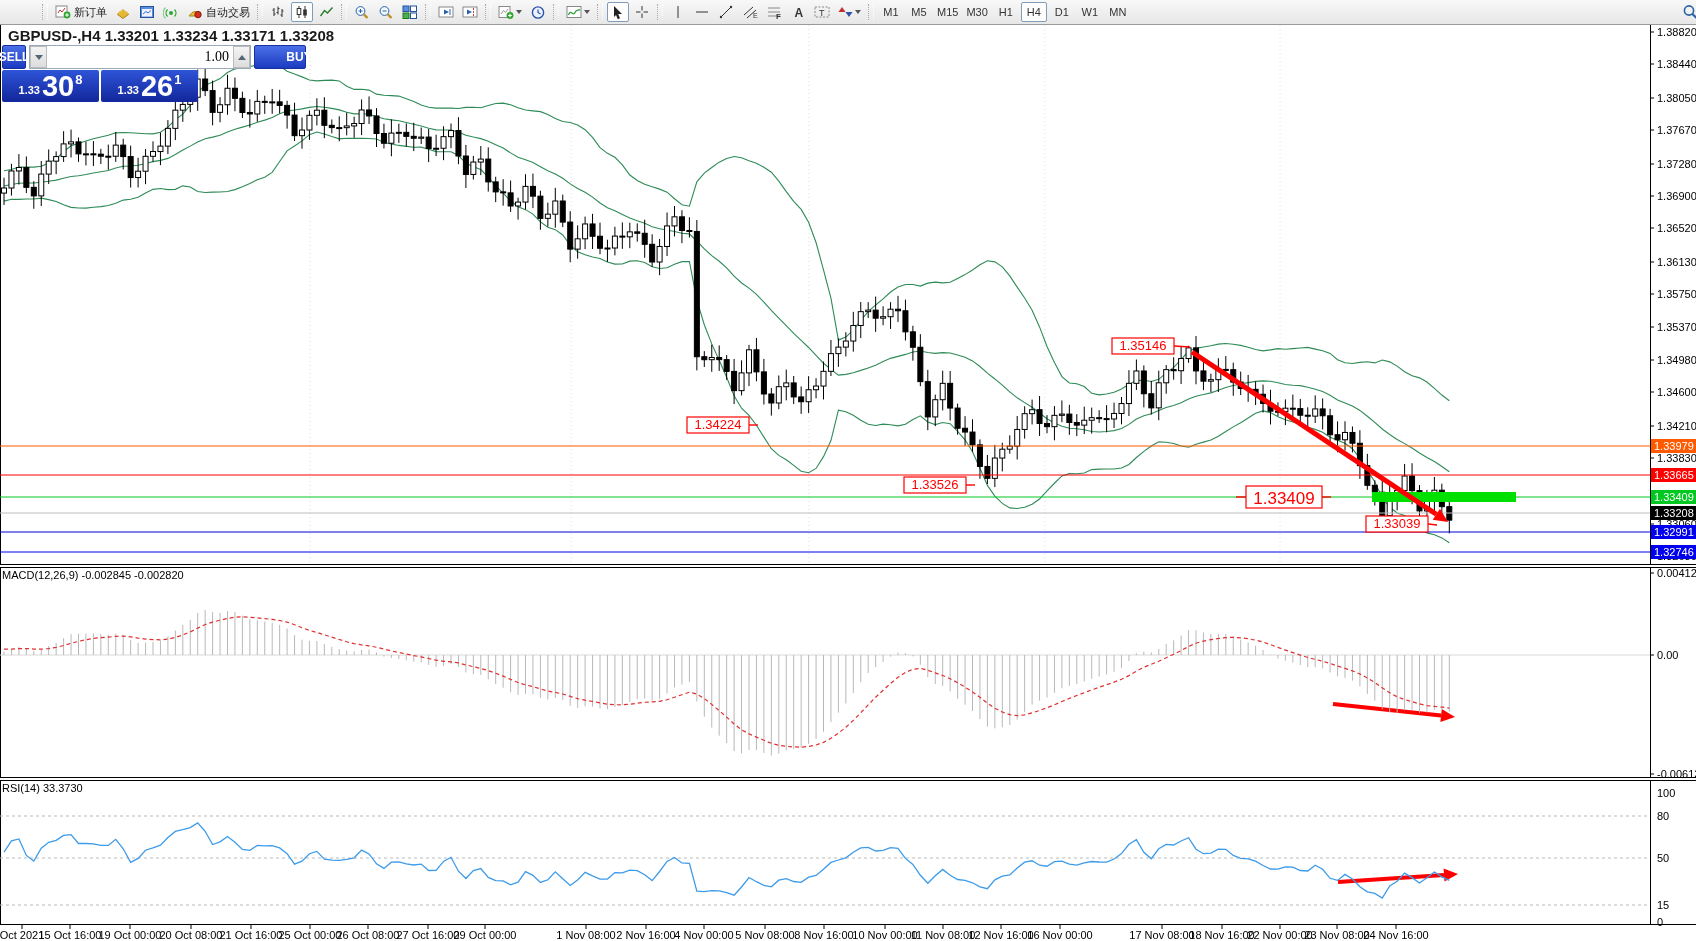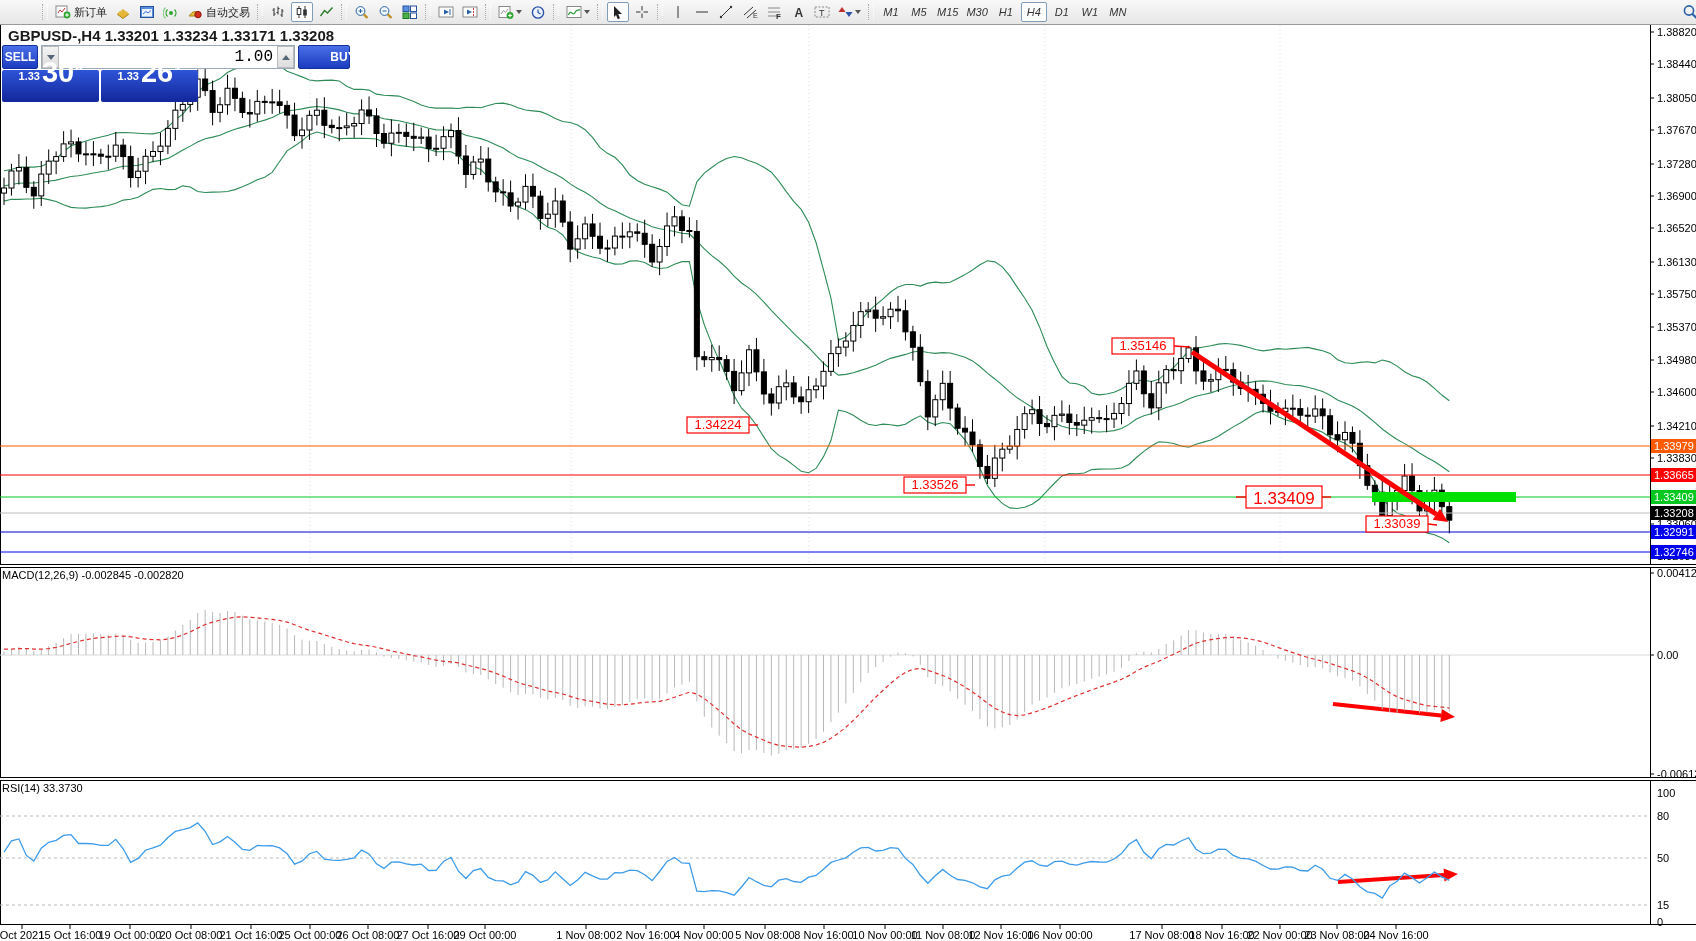--- a/index.html
+++ b/index.html
@@ -6,42 +6,42 @@
   body{width:1696px;height:941px;position:relative;overflow:hidden;}
   
   .toolbar{position:absolute;left:0;top:0;width:1696px;height:24px;display:flex;align-items:center;
     background:linear-gradient(#f8f8f8,#e7e7e7);border-bottom:1px solid #9a9a9a;z-index:5;font-size:11px;color:#222;padding-left:39px;}
   .tb-group{display:flex;align-items:center;height:24px;}
   .grip{width:4px;height:16px;border-left:1px dotted #aaa;border-right:1px dotted #fff;margin:0 3px;}
   .tb-btn{display:flex;align-items:center;justify-content:center;height:20px;min-width:22px;padding:0 2px;
     margin:0 1px;background:transparent;border:1px solid transparent;border-radius:2px;font-family:inherit;font-size:11px;color:#222;cursor:default;}
   .tb-btn.active{background:#fdfdfd;border:1px solid #7f9db9;}
   .tb-btn.labeled span{margin-left:3px;white-space:nowrap;}
-  .tb-btn.tf{min-width:26px;color:#333;font-style:italic;}
+  .tb-btn.tf{min-width:26px;color:#333;}
   .caret{width:0;height:0;border-left:3px solid transparent;border-right:3px solid transparent;border-top:4px solid #555;margin-left:2px;}
   .tb-right{margin-left:auto;display:flex;align-items:center;padding-right:6px;position:relative;}
   .badge{position:absolute;right:-2px;top:-4px;background:#e03020;color:#fff;border-radius:50%;width:14px;height:14px;
     font-size:9px;display:flex;align-items:center;justify-content:center;font-weight:bold;border:1px solid #fff;}
   
   .chart-title{position:absolute;left:8px;top:27px;font-size:15px;font-weight:bold;color:#1a1a1a;z-index:4;}
   
   .widget{position:absolute;left:2px;top:45px;width:196px;z-index:4;}
   .wrow1{display:flex;height:24px;}
   .btn-trade{background:linear-gradient(#4a6fe8,#1c3cc0);color:#fff;border:1px solid #1630a0;border-radius:2px;
     font-size:12px;font-weight:bold;font-family:inherit;display:flex;align-items:center;justify-content:center;}
-  .sellb{width:36px;}
+  .sellb{width:24px;}
   .buyb{width:46px;padding-left:44px;}
   .stepper{flex:1;display:flex;margin:0 3px;border:1px solid #9ab;background:#fff;height:22px;}
   .stepbtn{width:17px;background:linear-gradient(#f4f4f4,#ddd);border:1px solid #bbb;display:flex;align-items:center;justify-content:center;padding:0;}
   .stepbtn .tri-d{width:0;height:0;border-left:4px solid transparent;border-right:4px solid transparent;border-top:5px solid #567;}
   .stepbtn .tri-u{width:0;height:0;border-left:4px solid transparent;border-right:4px solid transparent;border-bottom:5px solid #567;}
-  .vol{flex:1;border:none;outline:none;text-align:right;font-size:16px;font-family:Liberation Mono, monospace;padding:0 4px;min-width:20px;}
+  .vol{flex:1;border:none;outline:none;text-align:right;font-size:14px;font-family:Liberation Serif, serif;padding:0 4px;min-width:20px;}
   .wrow2{display:flex;height:32px;margin-top:1px;gap:2px;}
   .pricebox{flex:1;background:linear-gradient(#2e54d8,#12269a);border-radius:2px;color:#fff;display:flex;
-    align-items:flex-end;justify-content:center;padding-bottom:17px;}
+    align-items:flex-end;justify-content:center;padding-bottom:3px;}
   .p-small{font-size:11px;font-weight:bold;margin-right:2px;margin-bottom:3px;}
   .p-big{font-size:29px;font-weight:bold;line-height:26px;}
   .p-sup{font-size:13px;font-weight:bold;margin-left:1px;margin-bottom:12px;}
   svg text{font-family:"Liberation Sans",sans-serif;}
 </style>
 </head>
 <body>
 
 <div class="toolbar">
   <div class="grip"></div>

